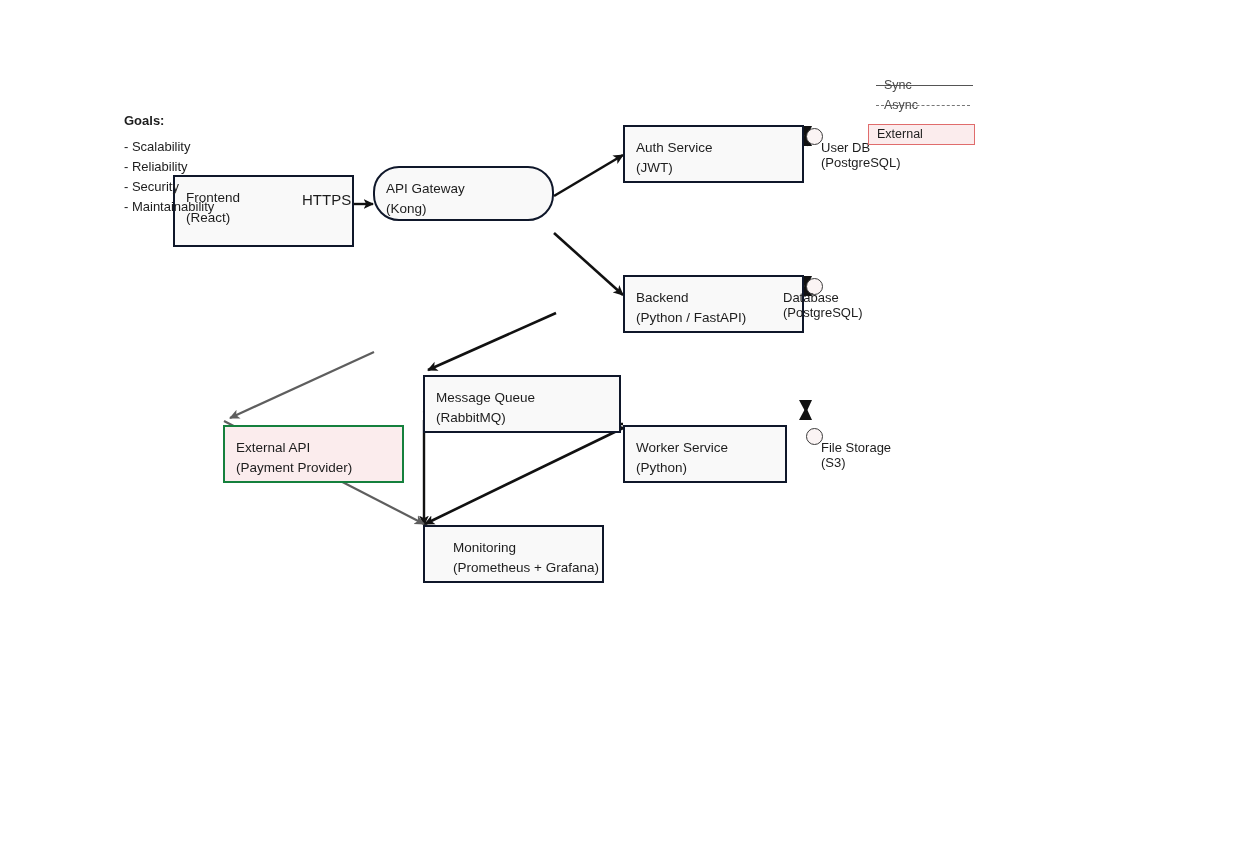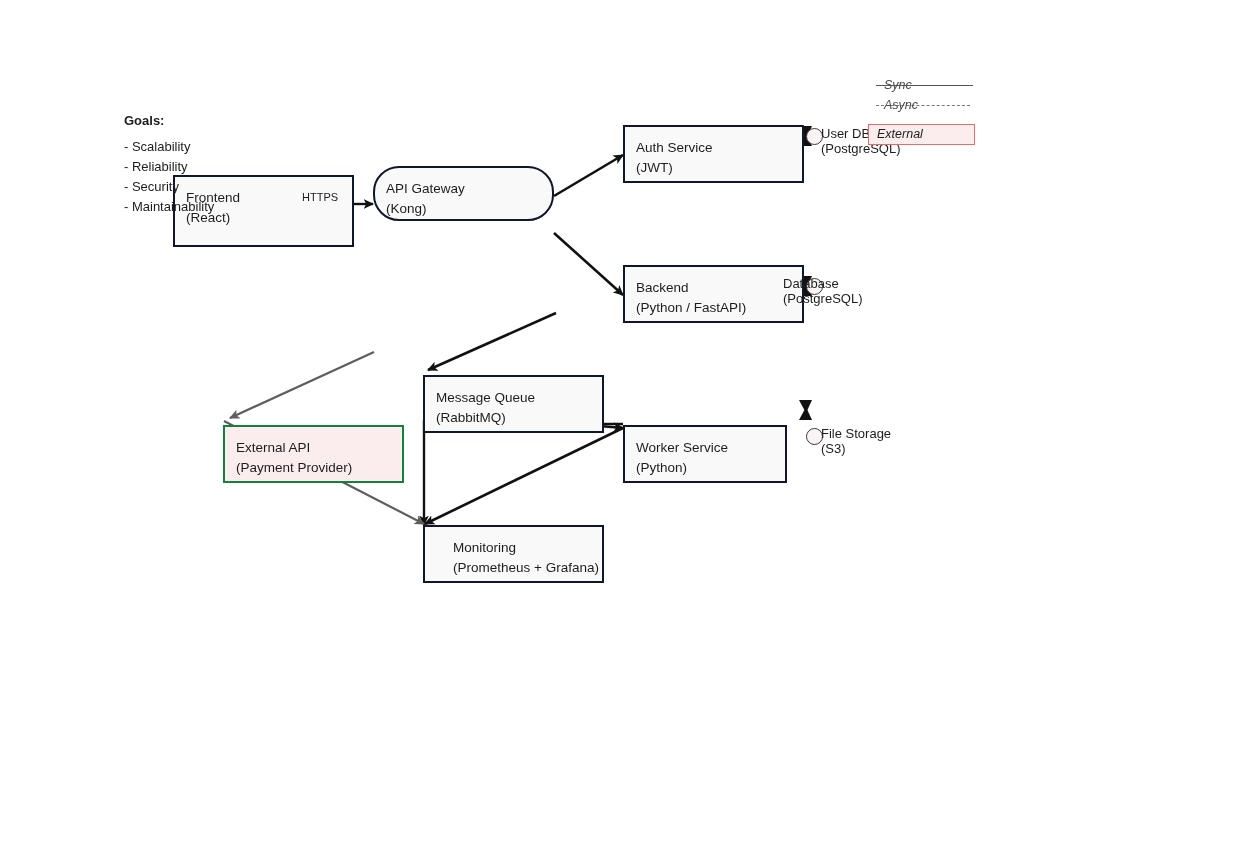--- a/index.html
+++ b/index.html
@@ -50,39 +50,40 @@
     display: block;
     margin-bottom: 6px;
   }
   .textblock .li { display: block; }
   .endpoint {
     position: absolute;
     font-size: 13px;
     line-height: 15px;
     color: #1d1d1d;
     white-space: nowrap;
+    margin-top: 14px;
   }
   .endpoint .l2 { display: block; }
   .dot {
     position: absolute;
     width: 17px;
     height: 17px;
     border-radius: 50%;
     background: #fbf4f4;
     border: 1.4px solid #3a3a3a;
     box-sizing: border-box;
   }
   .edge-label {
     position: absolute;
-    font-size: 11px;
+    font-size: 15px;
     color: #1d1d1d;
     background: #f9f9f9;
     white-space: nowrap;
   }
-  .legend { position: absolute; font-style: italic; }
+  .legend { position: absolute; }
   .legend .lrow {
     position: absolute;
     font-size: 12.5px;
     color: #4a4a4a;
     white-space: nowrap;
   }
   .legend .lline {
     position: absolute;
     height: 0;
   }
@@ -182,26 +183,26 @@
   <div class="node" style="left:373px; top:166px; width:181px; height:55px;border-radius:26px;">
     <span>API Gateway</span>
     <span class="l2">(Kong)</span>
   </div>
 
   <div class="node" style="left:623px; top:125px; width:181px; height:58px;">
     <span>Auth Service</span>
     <span class="l2">(JWT)</span>
   </div>
 
-  <div class="node" style="left:623px; top:265px; width:181px; height:58px;">
+  <div class="node" style="left:623px; top:275px; width:181px; height:58px;">
     <span>Backend</span>
     <span class="l2">(Python / FastAPI)</span>
   </div>
 
-  <div class="node" style="left:423px; top:375px; width:181px; height:58px;">
+  <div class="node" style="left:423px; top:375px; width:198px; height:58px;">
     <span>Message Queue</span>
     <span class="l2">(RabbitMQ)</span>
   </div>
 
   <div class="node" style="left:623px; top:425px; width:164px; height:58px;">
     <span>Worker Service</span>
     <span class="l2">(Python)</span>
   </div>
 
   <div class="node external" style="left:223px; top:425px; width:181px; height:58px;">

